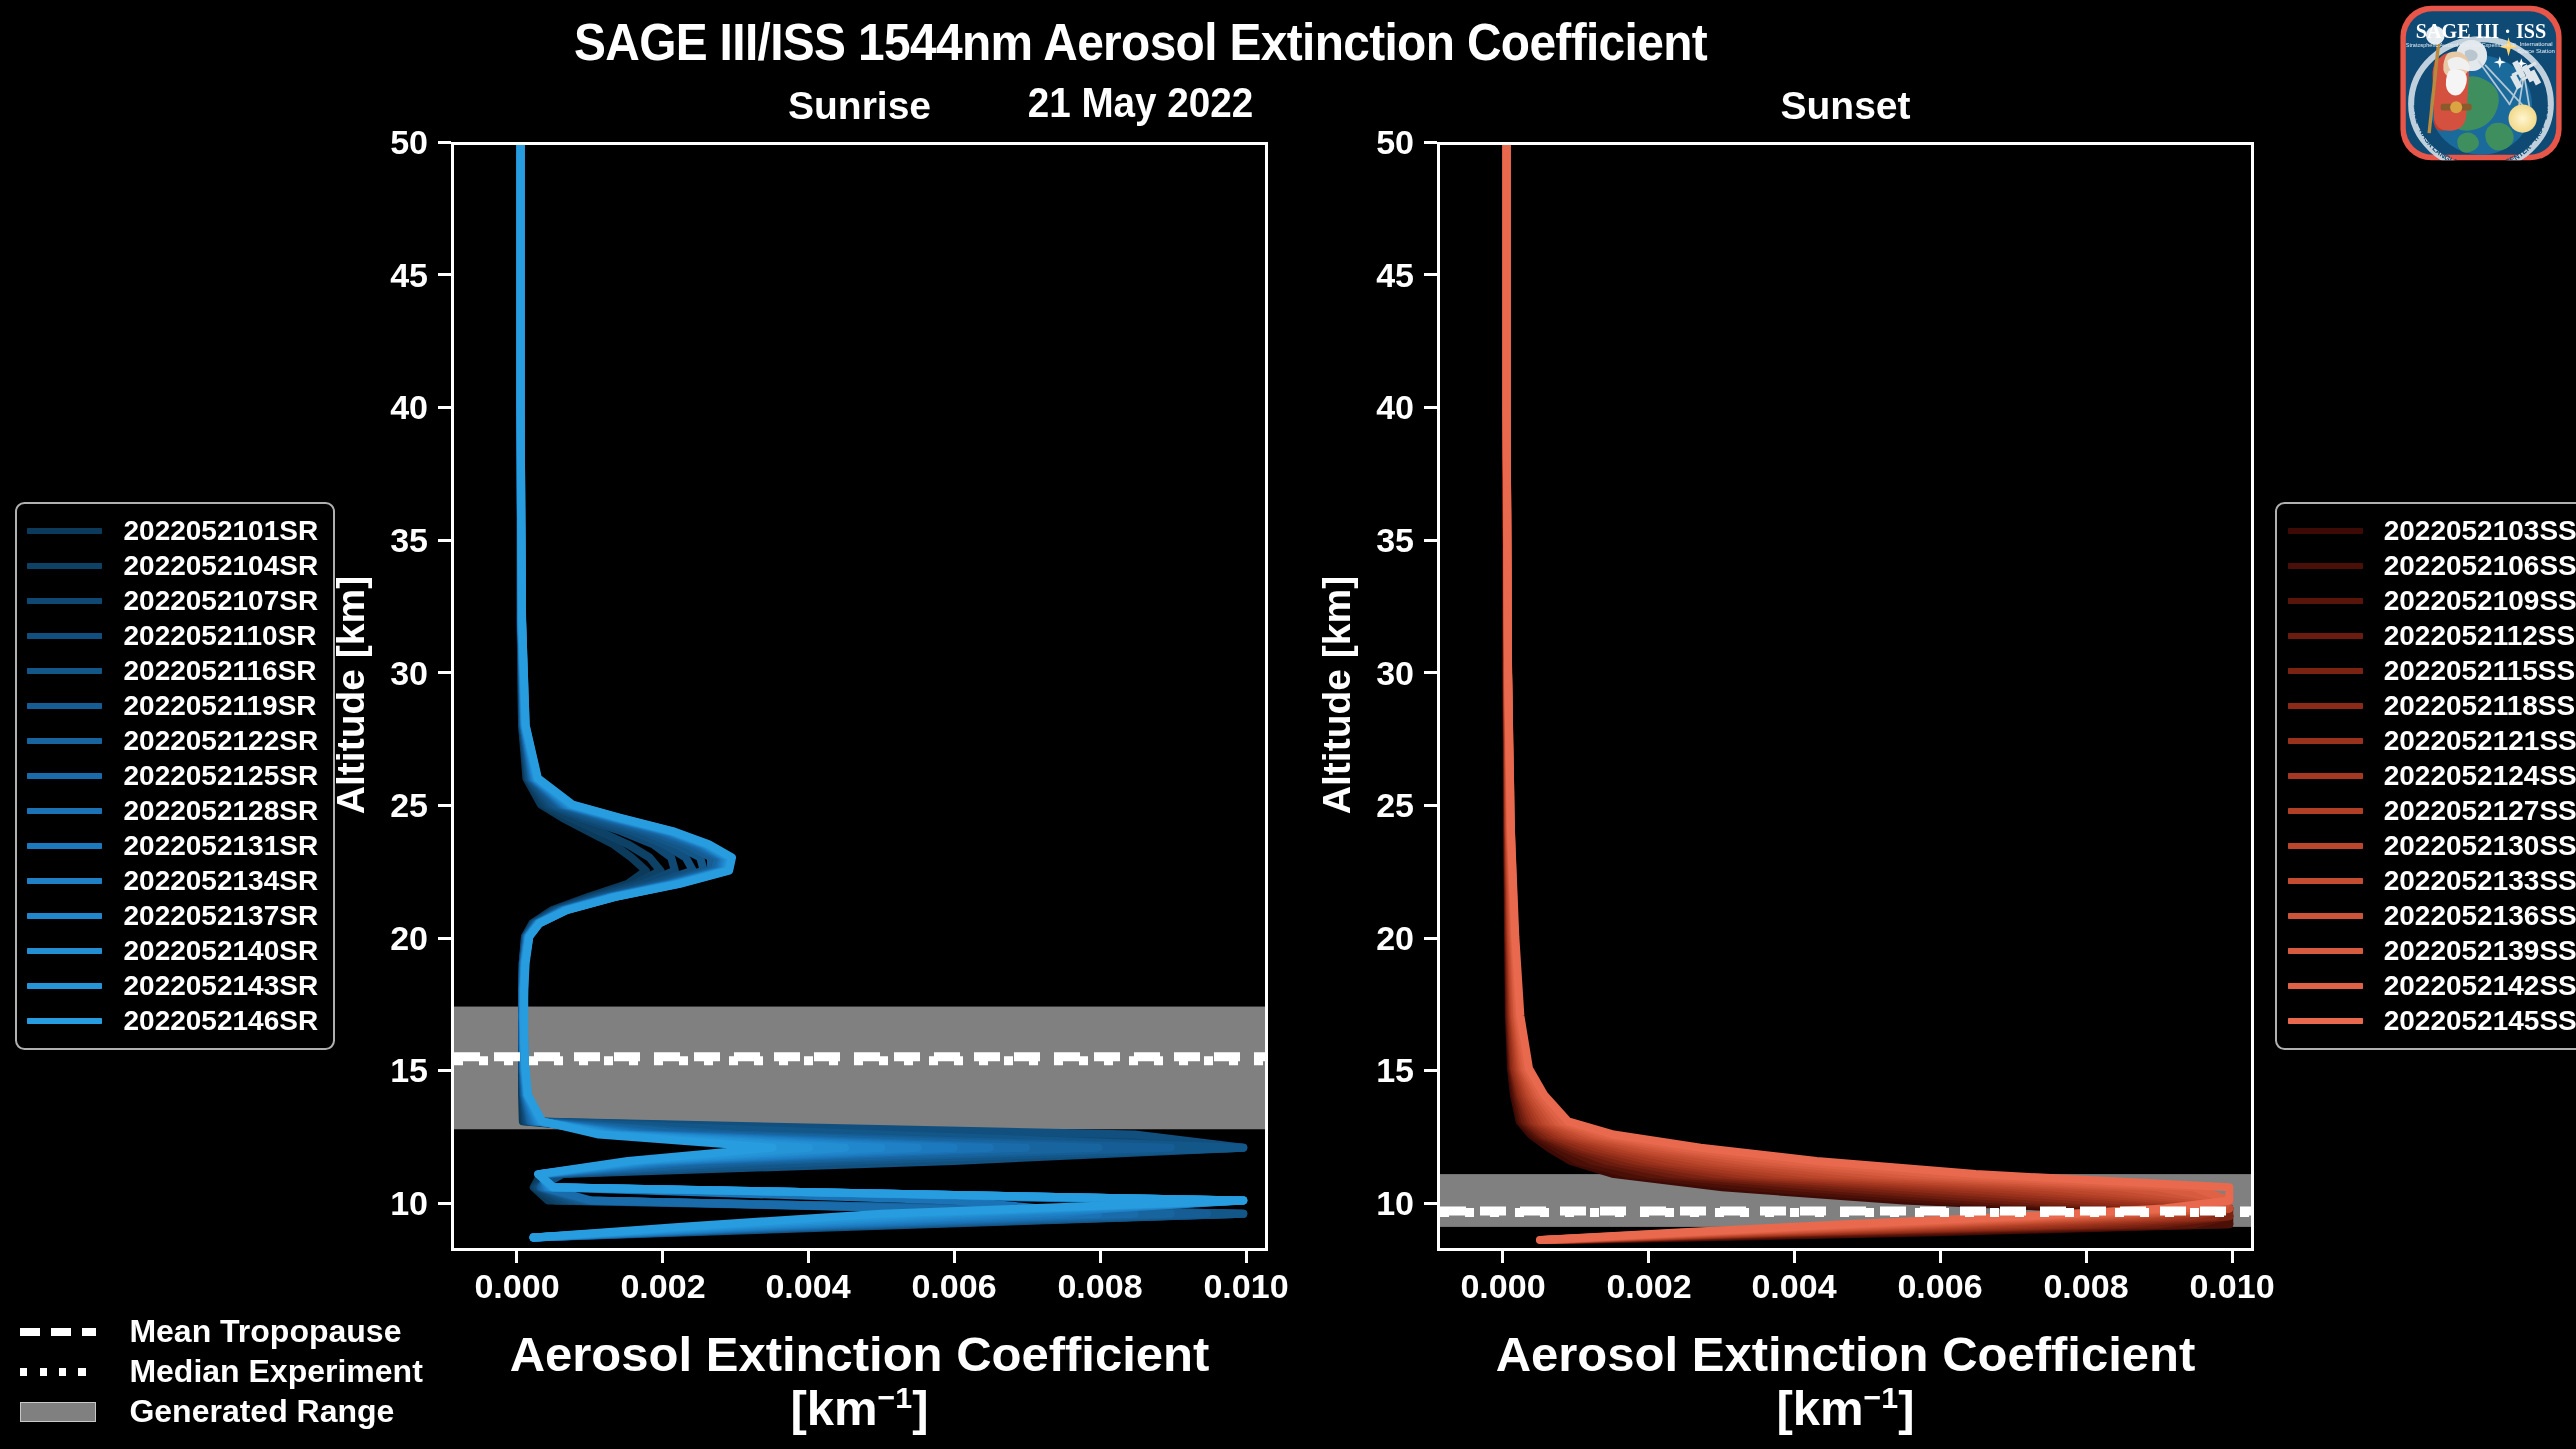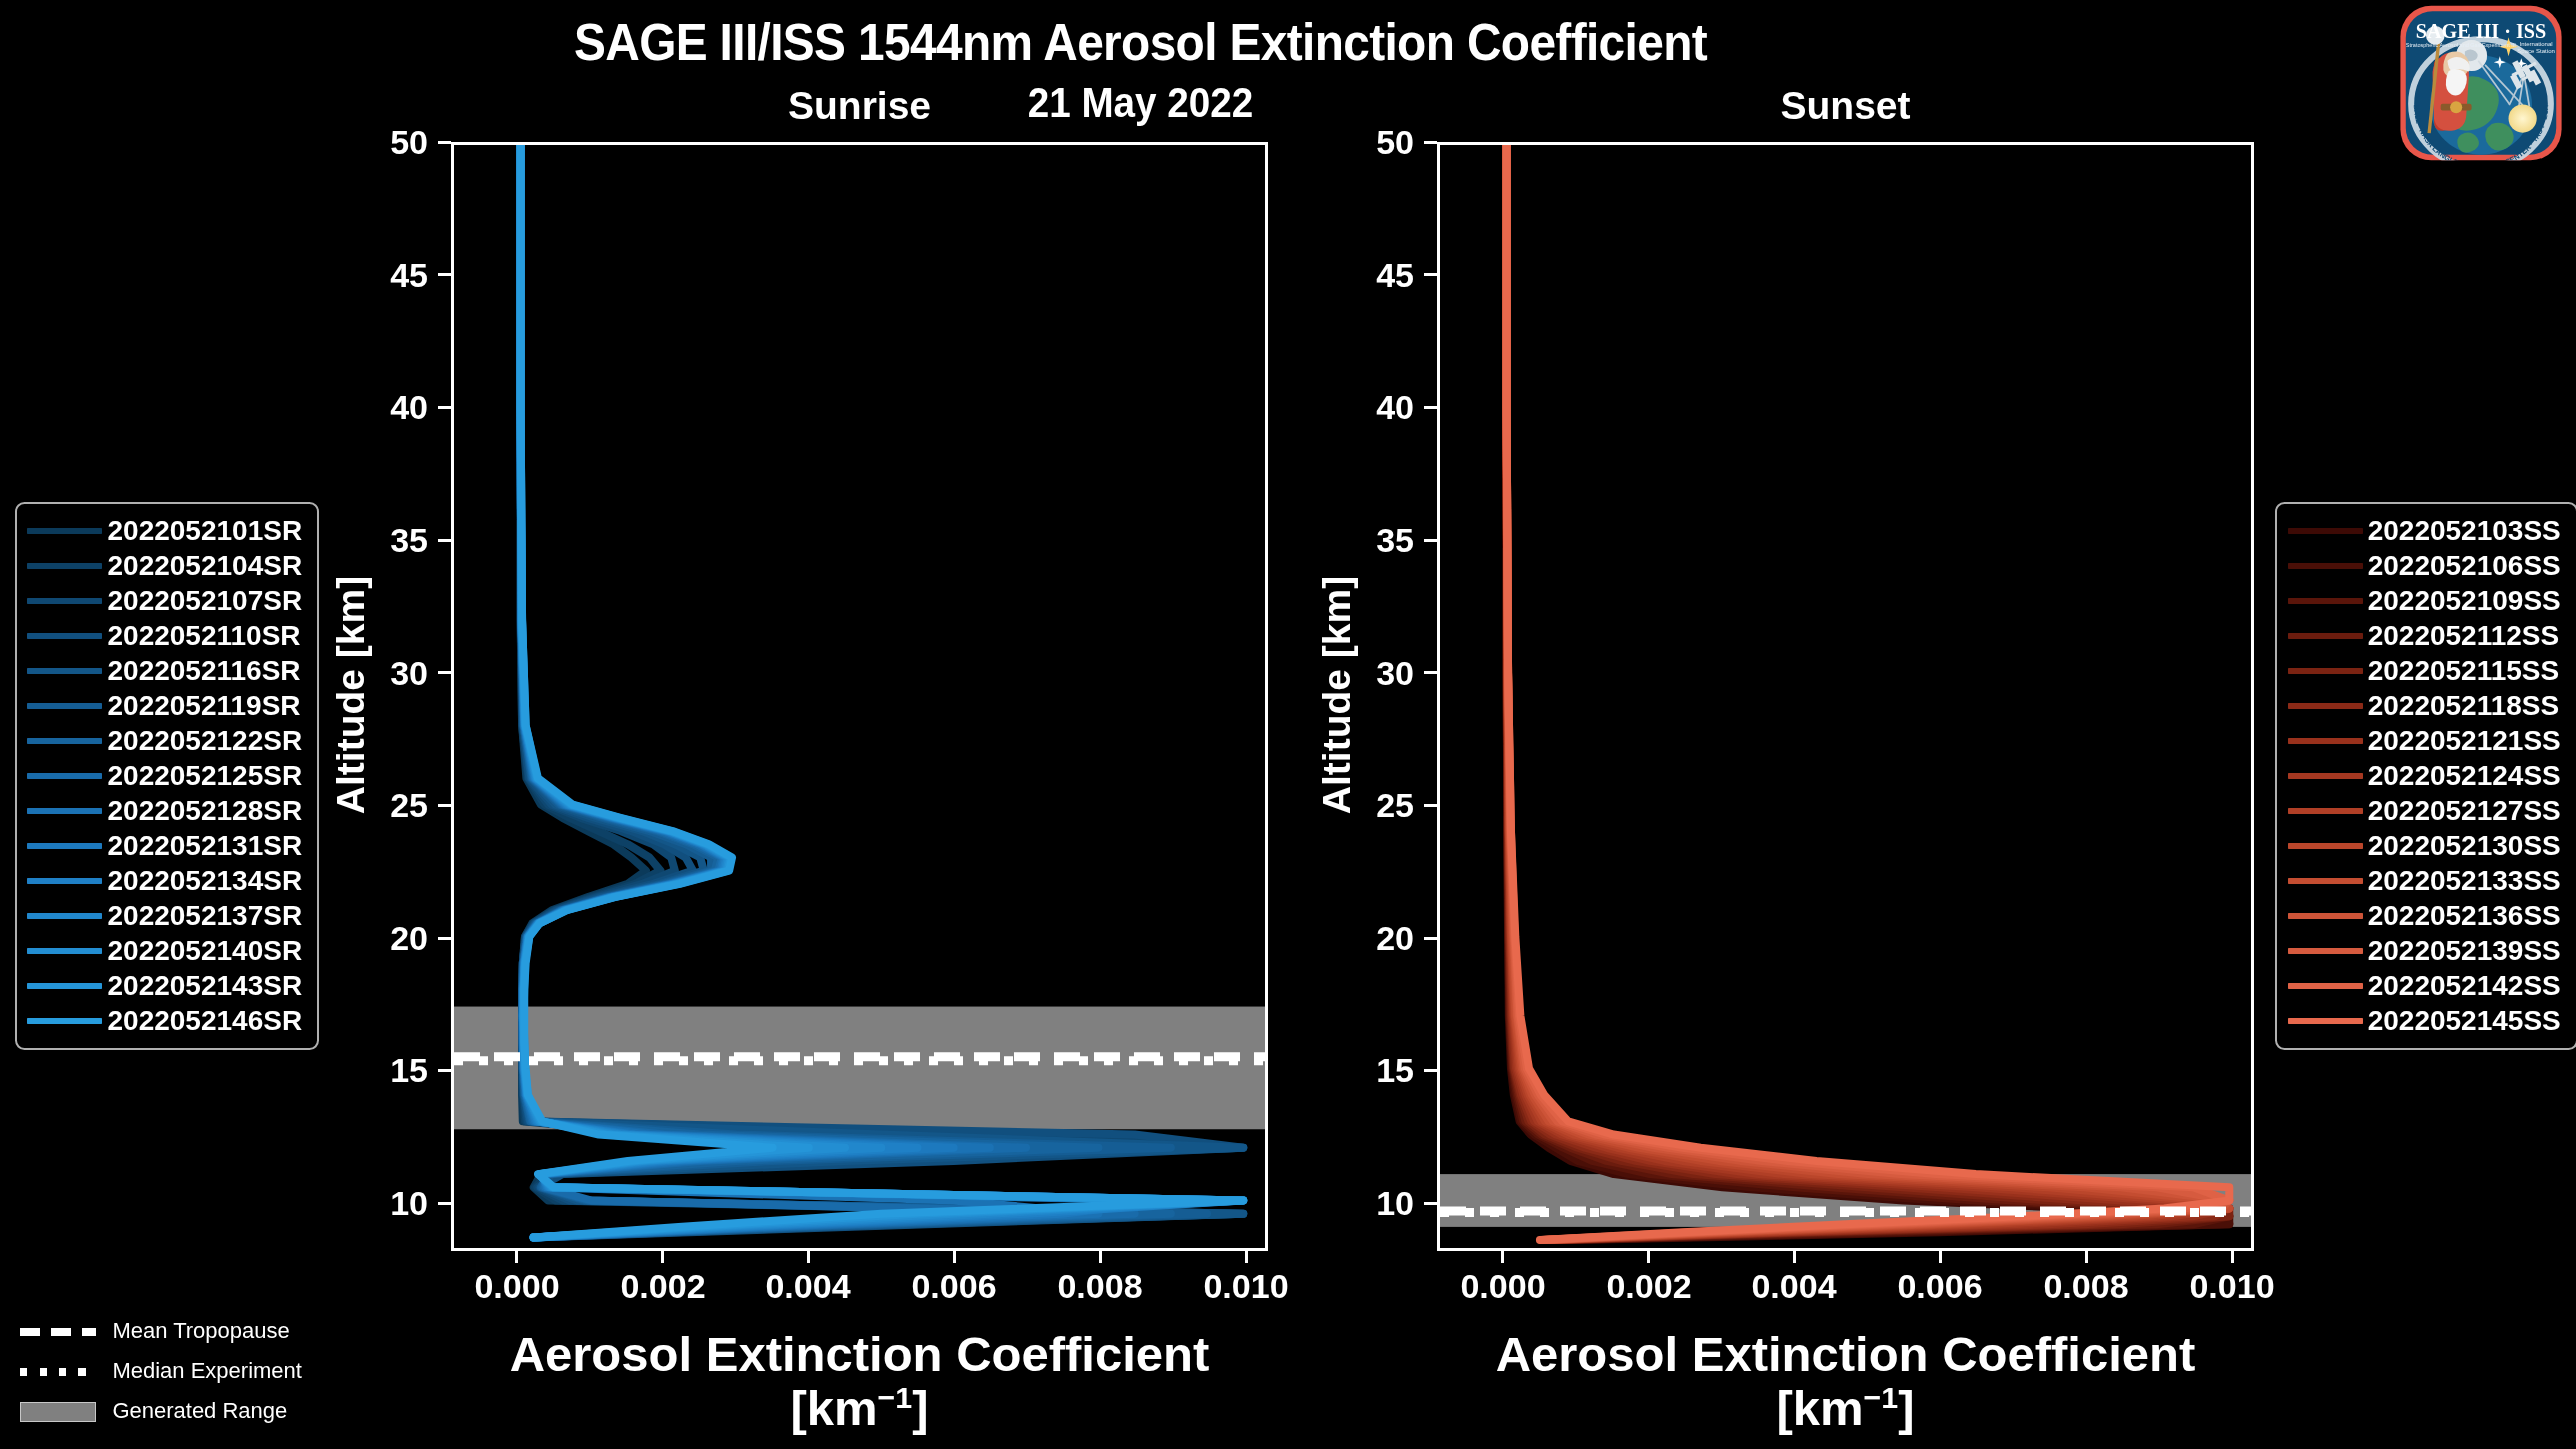--- a/index.html
+++ b/index.html
@@ -72,36 +72,36 @@
   
   .series-legend {
     position: absolute; border: 2px solid #b0b0b0; border-radius: 9.4px;
     background: #000; padding: 9.4px 14.8px 9.4px 10.7px;
   }
   #legend-sunrise { left: 14.8px; top: 502px; }
   #legend-sunset  { left: 2275px; top: 502px; }
   .legend-row { display: flex; align-items: center; height: 35px; }
   .legend-swatch { width: 75px; height: 6px; flex: 0 0 75px; border-radius: 0.7px; }
   .legend-text {
-    margin-left: 5px; font-size: 28px; font-weight: bold; white-space: nowrap;
+    margin-left: 21px; font-size: 28px; font-weight: bold; white-space: nowrap;
     font-family: "Liberation Sans Narrow", "Liberation Sans", sans-serif;
   }
   #legend-sunset .legend-row { justify-content: flex-start; }
 
   
   #tropopause-legend { left: 17.4px; top: 1311px; }
   .tl-row { display: flex; align-items: center; height: 40px; }
   .tl-key { width: 81px; flex: 0 0 81px; height: 20px; position: relative; }
   .tl-dash { position: absolute; top: 7.4px; left: 2.7px; right: 2.7px; height: 7.4px;
              background: repeating-linear-gradient(to right, #fff 0 20px, transparent 20px 31px); }
   .tl-dot  { position: absolute; top: 7.4px; left: 2.7px; right: 2.7px; height: 7.4px;
              background: repeating-linear-gradient(to right, #fff 0 7.4px, transparent 7.4px 19.5px); }
   .tl-box  { position: absolute; top: 1.3px; left: 2.7px; right: 2.7px; height: 20px;
              background: #808080; border: 1.3px solid #c8c8c8; box-sizing: border-box; }
-  .tl-text { margin-left: 14px; font-size: 22px; white-space: nowrap; }
+  .tl-text { margin-left: 31px; font-size: 32px; white-space: nowrap; font-weight: bold; }
 
   
   #credits {
     right: 9.4px; bottom: 5.4px; text-align: right;
     font-size: 25.5px; color: #5a5a5a; line-height: 1.22;
   }
 
   
   #mission-logo { right: 5.4px; top: 2.7px; width: 180px; height: 160px; }
 </style>

